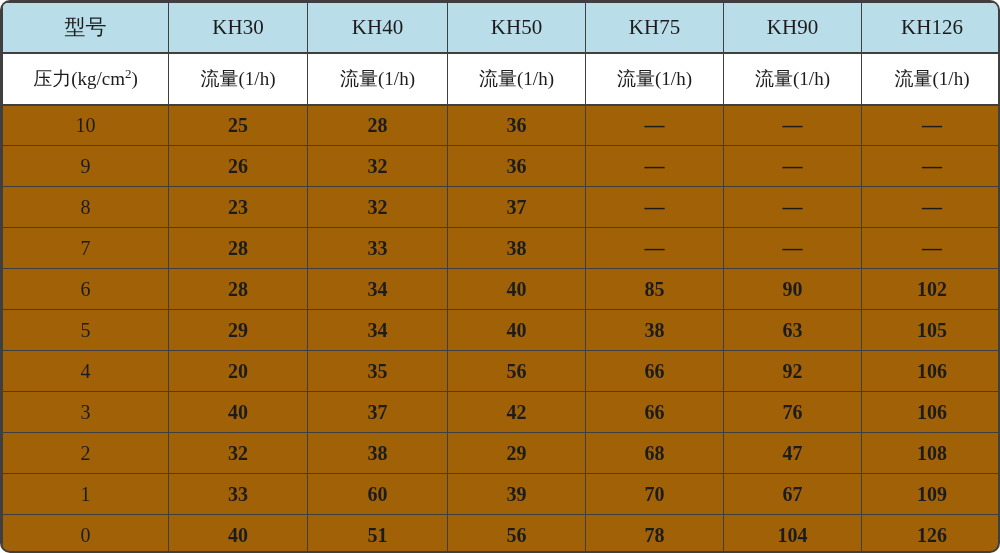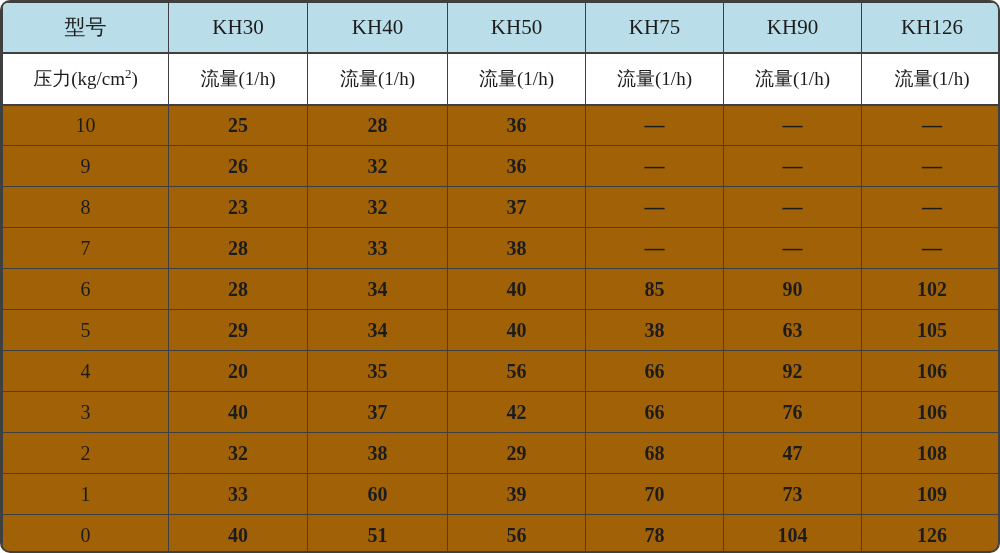--- a/index.html
+++ b/index.html
@@ -174,21 +174,21 @@
         <td class="flow-cell">68</td>
         <td class="flow-cell">47</td>
         <td class="flow-cell">108</td>
       </tr>
       <tr>
         <td class="pressure-cell">1</td>
         <td class="flow-cell">33</td>
         <td class="flow-cell">60</td>
         <td class="flow-cell">39</td>
         <td class="flow-cell">70</td>
-        <td class="flow-cell">73</td>
+        <td class="flow-cell">67</td>
         <td class="flow-cell">109</td>
       </tr>
       <tr>
         <td class="pressure-cell">0</td>
         <td class="flow-cell">40</td>
         <td class="flow-cell">51</td>
         <td class="flow-cell">56</td>
         <td class="flow-cell">78</td>
         <td class="flow-cell">104</td>
         <td class="flow-cell">126</td>

